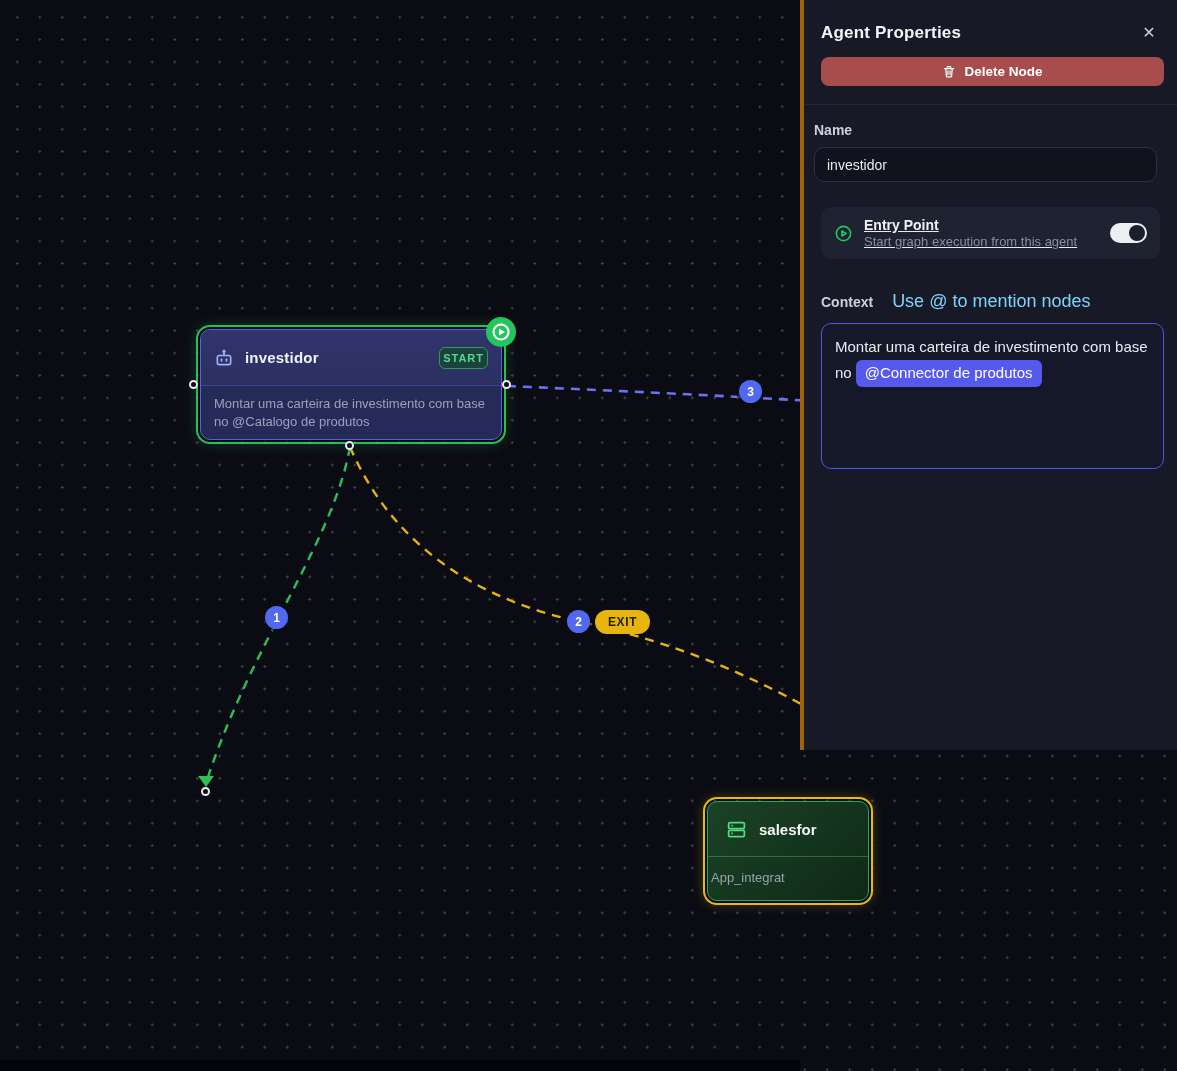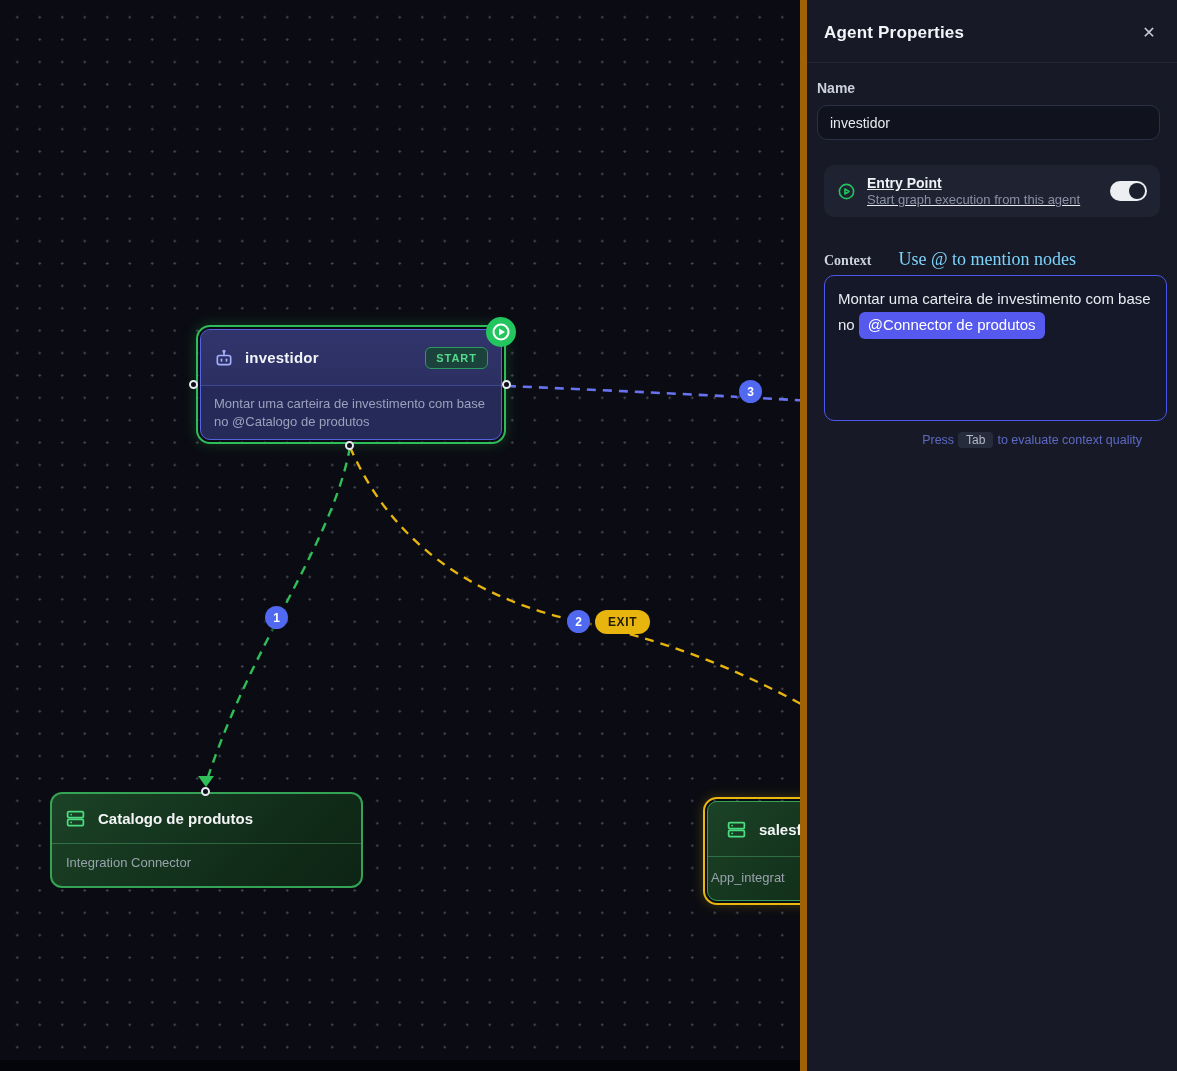--- a/index.html
+++ b/index.html
@@ -27,21 +27,21 @@
   }
   .node-investidor .inner {
     width: 100%; height: 100%; border: 1px solid #5463de; border-radius: 10px;
     overflow: hidden; display: flex; flex-direction: column;
     background: #262a58;
   }
   .ni-header { height: 56px; flex: none; display: flex; align-items: center; gap: 11px;
     padding: 0 13px; background: linear-gradient(180deg, #31356c 0%, #2b2f61 100%);
     border-bottom: 1px solid #3e4690; }
   .ni-title { color: #f2f3f8; font-size: 15px; font-weight: bold; letter-spacing: 0.2px; }
-  .start-badge { margin-left: auto; padding: 4px 10px; background: rgba(25,70,52,0.85);
+  .start-badge { margin-left: auto; padding: 4px 3px; background: rgba(25,70,52,0.85);
     border: 1px solid #2a9a5e; border-radius: 6px; color: #53da8c; font-size: 11px;
     font-weight: bold; letter-spacing: 1px; }
   .ni-body { padding: 9px 13px; color: #9ba1bd; font-size: 13px; line-height: 1.42; }
 
   .play-fab { position: absolute; left: 485px; top: 316px; width: 32px; height: 32px; z-index: 5; }
 
   .node-catalogo {
     left: 50px; top: 792px; width: 313px; height: 96px;
     border: 2px solid #35a356; border-radius: 12px; overflow: hidden;
     background: linear-gradient(135deg, #1b4226 0%, #102b18 70%, #0d2414 100%);
@@ -77,22 +77,22 @@
   
   .edge-badge { position: absolute; width: 23px; height: 23px; border-radius: 50%;
     background: #5069f0; color: #ffffff; font-size: 12px; font-weight: bold;
     display: flex; align-items: center; justify-content: center; z-index: 6;
     box-shadow: 0 0 0 3px rgba(11,12,19,0.55); }
   .exit-pill { position: absolute; left: 595px; top: 610px; height: 24px; padding: 0 13px;
     background: #e7b50e; border-radius: 12px; color: #241c00; font-size: 12px;
     font-weight: bold; letter-spacing: 0.6px; display: flex; align-items: center; z-index: 6; }
 
   
-  .panel { position: absolute; left: 800px; top: 0; width: 377px; height: 1071px;
-    background: #171a26; border-left: 7px solid #a16207; z-index: 10; color: #e8eaf0; }
+  .panel { position: absolute; left: 800px; top: 0; width: 377px; height: 750px;
+    background: #171a26; border-left: 4px solid #a16207; z-index: 10; color: #e8eaf0; }
   .panel-header { display: flex; align-items: center; justify-content: space-between;
     margin: 22px 17px 13px 17px; }
   .panel-title { font-size: 17px; font-weight: bold; color: #f4f5f9; letter-spacing: 0.2px; }
   .close-btn { width: 22px; height: 22px; border: none; background: transparent; color: #c9cdd9;
     font-size: 16px; line-height: 22px; text-align: center; cursor: pointer; padding: 0; }
 
   .delete-btn { display: flex; align-items: center; justify-content: center; gap: 8px;
     margin: 0 17px; width: 343px; height: 29px; background: #a84d4d; border: none;
     border-radius: 8px; color: #ffffff; font-size: 13.5px; font-weight: bold; cursor: pointer; }
 
@@ -108,21 +108,21 @@
     padding: 10px 13px; display: flex; align-items: center; gap: 11px; text-decoration: underline; }
   .entry-texts { flex: 1; }
   .entry-title { font-size: 14px; font-weight: bold; color: #f0f1f6; }
   .entry-sub { font-size: 13px; color: #8a8fa3; margin-top: 1px; }
   .toggle { position: relative; width: 37px; height: 20px; background: #eceef2;
     border-radius: 10px; cursor: pointer; flex: none; }
   .toggle .knob { position: absolute; right: 2px; top: 2px; width: 16px; height: 16px;
     border-radius: 50%; background: #1b1e2b; }
 
   .context-section { margin-top: 32px; padding: 0 17px; }
-  .context-label-row { display: flex; align-items: baseline; gap: 27px; margin-bottom: 5px; font-family: Liberation Serif, serif; }
+  .context-label-row { display: flex; align-items: baseline; gap: 19px; margin-bottom: 11px; }
   .context-hint { font-size: 18px; color: #7dd3fc; }
   .context-box { width: 343px; height: 146px; border: 1px solid #4a57e8; border-radius: 10px;
     background: #141829; padding: 11px 13px; font-size: 15px; line-height: 1.65;
     color: #e9ebf2; cursor: text; }
   .mention-pill { display: inline-block; background: #5659ee; color: #ffffff;
     border-radius: 6px; padding: 1px 9px; margin-left: 4px; }
 
   .footer-hint { margin: 11px 18px 0 0; text-align: right; font-size: 12.5px; color: #5d69c3; }
   .kbd { display: inline-block; background: #272c3d; color: #b3b8c7; border-radius: 4px;
     padding: 1px 8px; margin: 0 4px; font-size: 12px; }
@@ -170,34 +170,20 @@
     </svg>
   </div>
 
   <div class="handle" style="left:189px; top:380px;"></div>
   <div class="handle" style="left:502px; top:380px;"></div>
   <div class="handle" style="left:345px; top:441px;"></div>
 
   <div class="arrow-down" style="left:198px; top:776px;"></div>
   <div class="handle" style="left:201px; top:787px;"></div>
 
-  <div class="node node-catalogo">
-    <div class="nc-header">
-      <span class="icon">
-        <svg width="21" height="21" viewBox="0 0 24 24" fill="none" stroke="#4ade80" stroke-width="2" stroke-linecap="round">
-          <rect x="3" y="4" width="18" height="7" rx="1.5"></rect>
-          <rect x="3" y="13" width="18" height="7" rx="1.5"></rect>
-          <line x1="7" y1="7.5" x2="7.01" y2="7.5"></line>
-            <line x1="7" y1="16.5" x2="7.01" y2="16.5"></line>
-        </svg>
-      </span>
-      <span class="nc-title">Catalogo de produtos</span>
-    </div>
-    <div class="nc-body">Integration Connector</div>
-  </div>
 
   <div class="node node-salesforce">
     <div class="inner">
       <div class="ns-header">
         <span class="icon">
           <svg width="21" height="21" viewBox="0 0 24 24" fill="none" stroke="#4ade80" stroke-width="2" stroke-linecap="round">
             <rect x="3" y="4" width="18" height="7" rx="1.5"></rect>
             <rect x="3" y="13" width="18" height="7" rx="1.5"></rect>
             <line x1="7" y1="7.5" x2="7.01" y2="7.5"></line>
               <line x1="7" y1="16.5" x2="7.01" y2="16.5"></line>
@@ -217,20 +203,32 @@
   <div class="canvas-bottom-edge"></div>
 </div>
 
 <aside class="panel">
 
   <div class="panel-header">
     <span class="panel-title">Agent Properties</span>
     <button class="close-btn">✕</button>
   </div>
 
+  <button class="delete-btn">
+    <span class="icon">
+      <svg width="14" height="15" viewBox="0 0 24 24" fill="none" stroke="#ffffff" stroke-width="2" stroke-linecap="round">
+        <path d="M4 7 h16"></path>
+          <path d="M9 7 V4.5 a1 1 0 0 1 1-1 h4 a1 1 0 0 1 1 1 V7"></path>
+        <path d="M6.5 7 l1 13 a1.5 1.5 0 0 0 1.5 1.3 h6 a1.5 1.5 0 0 0 1.5-1.3 l1-13"></path>
+        <line x1="10.2" y1="11" x2="10.2" y2="17"></line>
+          <line x1="13.8" y1="11" x2="13.8" y2="17"></line>
+      </svg>
+    </span>
+    <span>Delete Node</span>
+  </button>
 
   <hr class="section-divider">
 
   <div class="name-section">
     <div class="field-label">Name</div>
     <input class="name-input" type="text" value="investidor" style="">
   </div>
 
   <div class="entry-card">
     <span class="icon">
@@ -248,18 +246,15 @@
     </div>
   </div>
 
   <div class="context-section">
     <div class="context-label-row">
       <span class="field-label" style="margin-bottom:0;">Context</span>
       <span class="context-hint">Use @ to mention nodes</span>
     </div>
     <div class="context-box"><span>Montar uma carteira de investimento com base no</span><span class="mention-pill">@Connector de produtos</span>
     </div>
-    <div class="footer-hint">
-      <span>Press</span><span class="kbd">Tab</span><span>to evaluate context quality</span>
-    </div>
   </div>
 
 </aside>
 
 </body></html>

